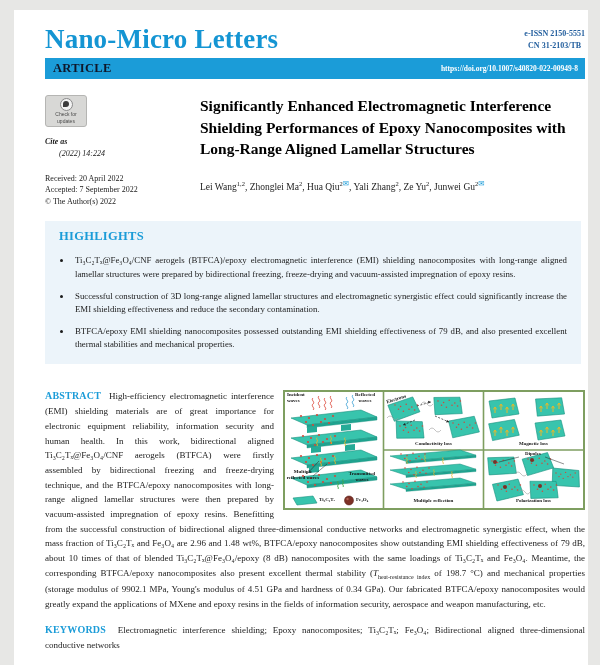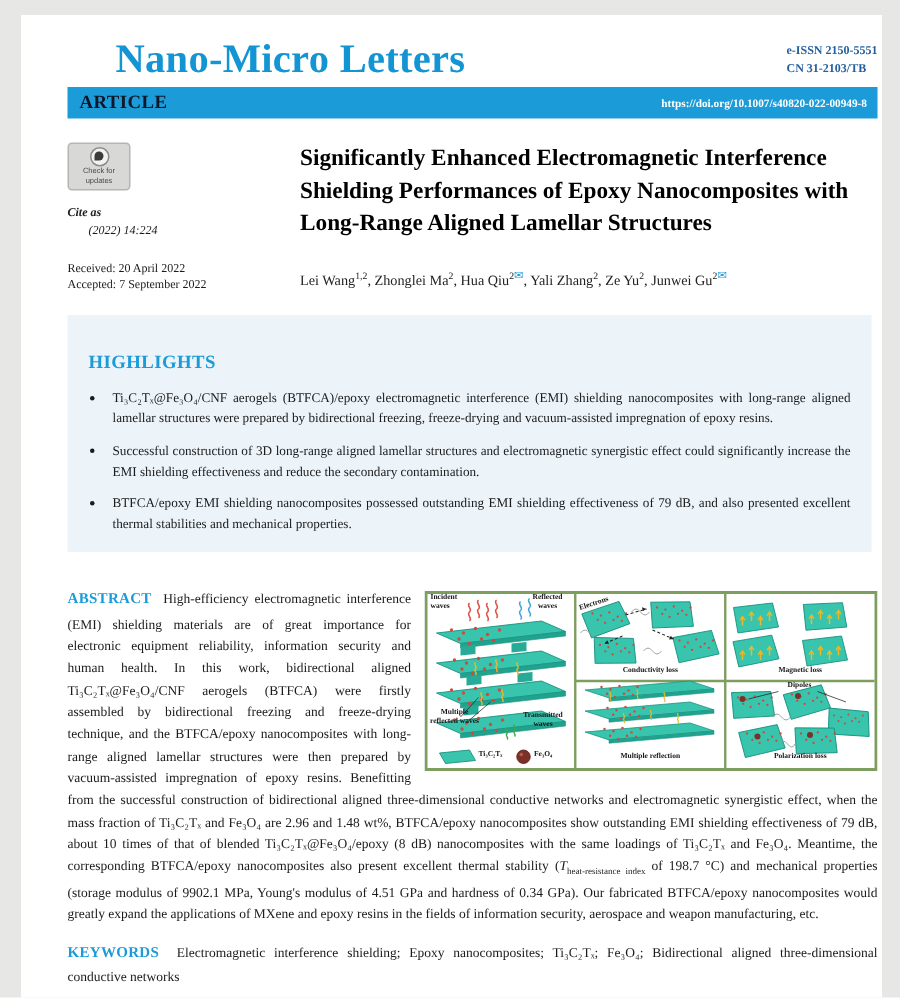--- a/index.html
+++ b/index.html
@@ -6,25 +6,25 @@
   body{
     width:600px;height:665px;background:#e7e7e5;position:relative;
     font-family:"Liberation Serif", serif;color:#1b1b1b;
     -webkit-font-smoothing:antialiased;overflow:hidden;
   }
   .page{
     position:absolute;left:14px;top:10px;width:574px;height:655px;
     background:#ffffff;box-sizing:border-box;padding:0 3px 0 31px;
   }
   
-  .header-row{margin-top:15px;display:flex;justify-content:space-between;align-items:flex-start;margin-left:32px;}
+  .header-row{margin-top:15px;display:flex;justify-content:space-between;align-items:flex-start;}
   .journal-logo{
     font-size:27px;font-weight:bold;color:#1495d3;letter-spacing:0.2px;line-height:1.05;
   }
-  .issn-block{text-align:left;color:#235f9e;font-size:8px;font-weight:bold;line-height:1.5;margin-top:3px;}
+  .issn-block{text-align:center;color:#235f9e;font-size:8px;font-weight:bold;line-height:1.5;margin-top:3px;}
   .article-bar{
     margin-top:5px;height:21px;background:#1b9cd8;display:flex;
     justify-content:space-between;align-items:center;padding:0 7px 0 8px;
   }
   .article-label{color:#0f172a;font-weight:bold;font-size:12.5px;letter-spacing:0.3px;}
   .doi-link{color:#fff;font-size:7.5px;font-weight:bold;text-decoration:none;text-align:center;}
   
   .byline{display:flex;margin-top:16px;}
   .side-col{width:140px;flex:0 0 140px;font-size:8px;line-height:1.45;}
   .updates-badge{
@@ -48,21 +48,21 @@
   .paper-title{
     font-size:15.5px;font-weight:bold;line-height:1.38;color:#000000;margin:0 0 20px 0;max-width:405px;
   }
   .authors{font-size:9.5px;color:#222;}
   .author{white-space:nowrap;}
   .author:not(:last-child)::after{content:", ";}
   .author sup{font-size:6.5px;}
   .mail-icon{color:#1b9cd8;font-size:7.5px;vertical-align:4px;cursor:pointer;}
   
   .highlights{
-    margin-top:14px;background:#ecf4fa;padding:24px 14px 12px 14px;box-sizing:border-box;width:536px;
+    margin-top:14px;background:#ecf4fa;padding:8px 14px 12px 14px;box-sizing:border-box;width:536px;
   }
   .section-heading{color:#1b9cd8;font-weight:bold;font-size:12.5px;letter-spacing:0.3px;}
   .highlights ul{margin:10px 0 0 0;padding-left:13px;}
   .highlights li{
     font-size:8.8px;line-height:1.55;text-align:justify;margin-bottom:8px;padding-left:3px;
   }
   .highlights li:last-child{margin-bottom:0;}
   
   .abstract{margin-top:24px;width:540px;}
   .abstract-text{font-size:9px;line-height:1.63;text-align:justify;margin:0;}
@@ -108,20 +108,21 @@
         <span>Check for</span>
         <span>updates</span>
       </div>
       <div class="cite-block">
         <div class="cite-label">Cite as</div>
         <div class="cite-ref">(2022) 14:224</div>
       </div>
       <div>
         <div>Received: 20 April 2022</div>
         <div>Accepted: 7 September 2022</div>
+        <div>© The Author(s) 2022</div>
       </div>
     </div>
     <div class="main-col">
       <h1 class="paper-title">Significantly Enhanced Electromagnetic Interference Shielding Performances of Epoxy Nanocomposites with Long-Range Aligned Lamellar Structures</h1>
       <div class="authors">
         <span class="author"><span>Lei Wang</span><sup>1,2</sup></span><span class="author"><span>Zhonglei Ma</span><sup>2</sup></span><span class="author"><span>Hua Qiu</span><sup>2</sup><span class="mail-icon">✉</span></span><span class="author"><span>Yali Zhang</span><sup>2</sup></span><span class="author"><span>Ze Yu</span><sup>2</sup></span><span class="author"><span>Junwei Gu</span><sup>2</sup><span class="mail-icon">✉</span></span>
       </div>
     </div>
   </div>
 

